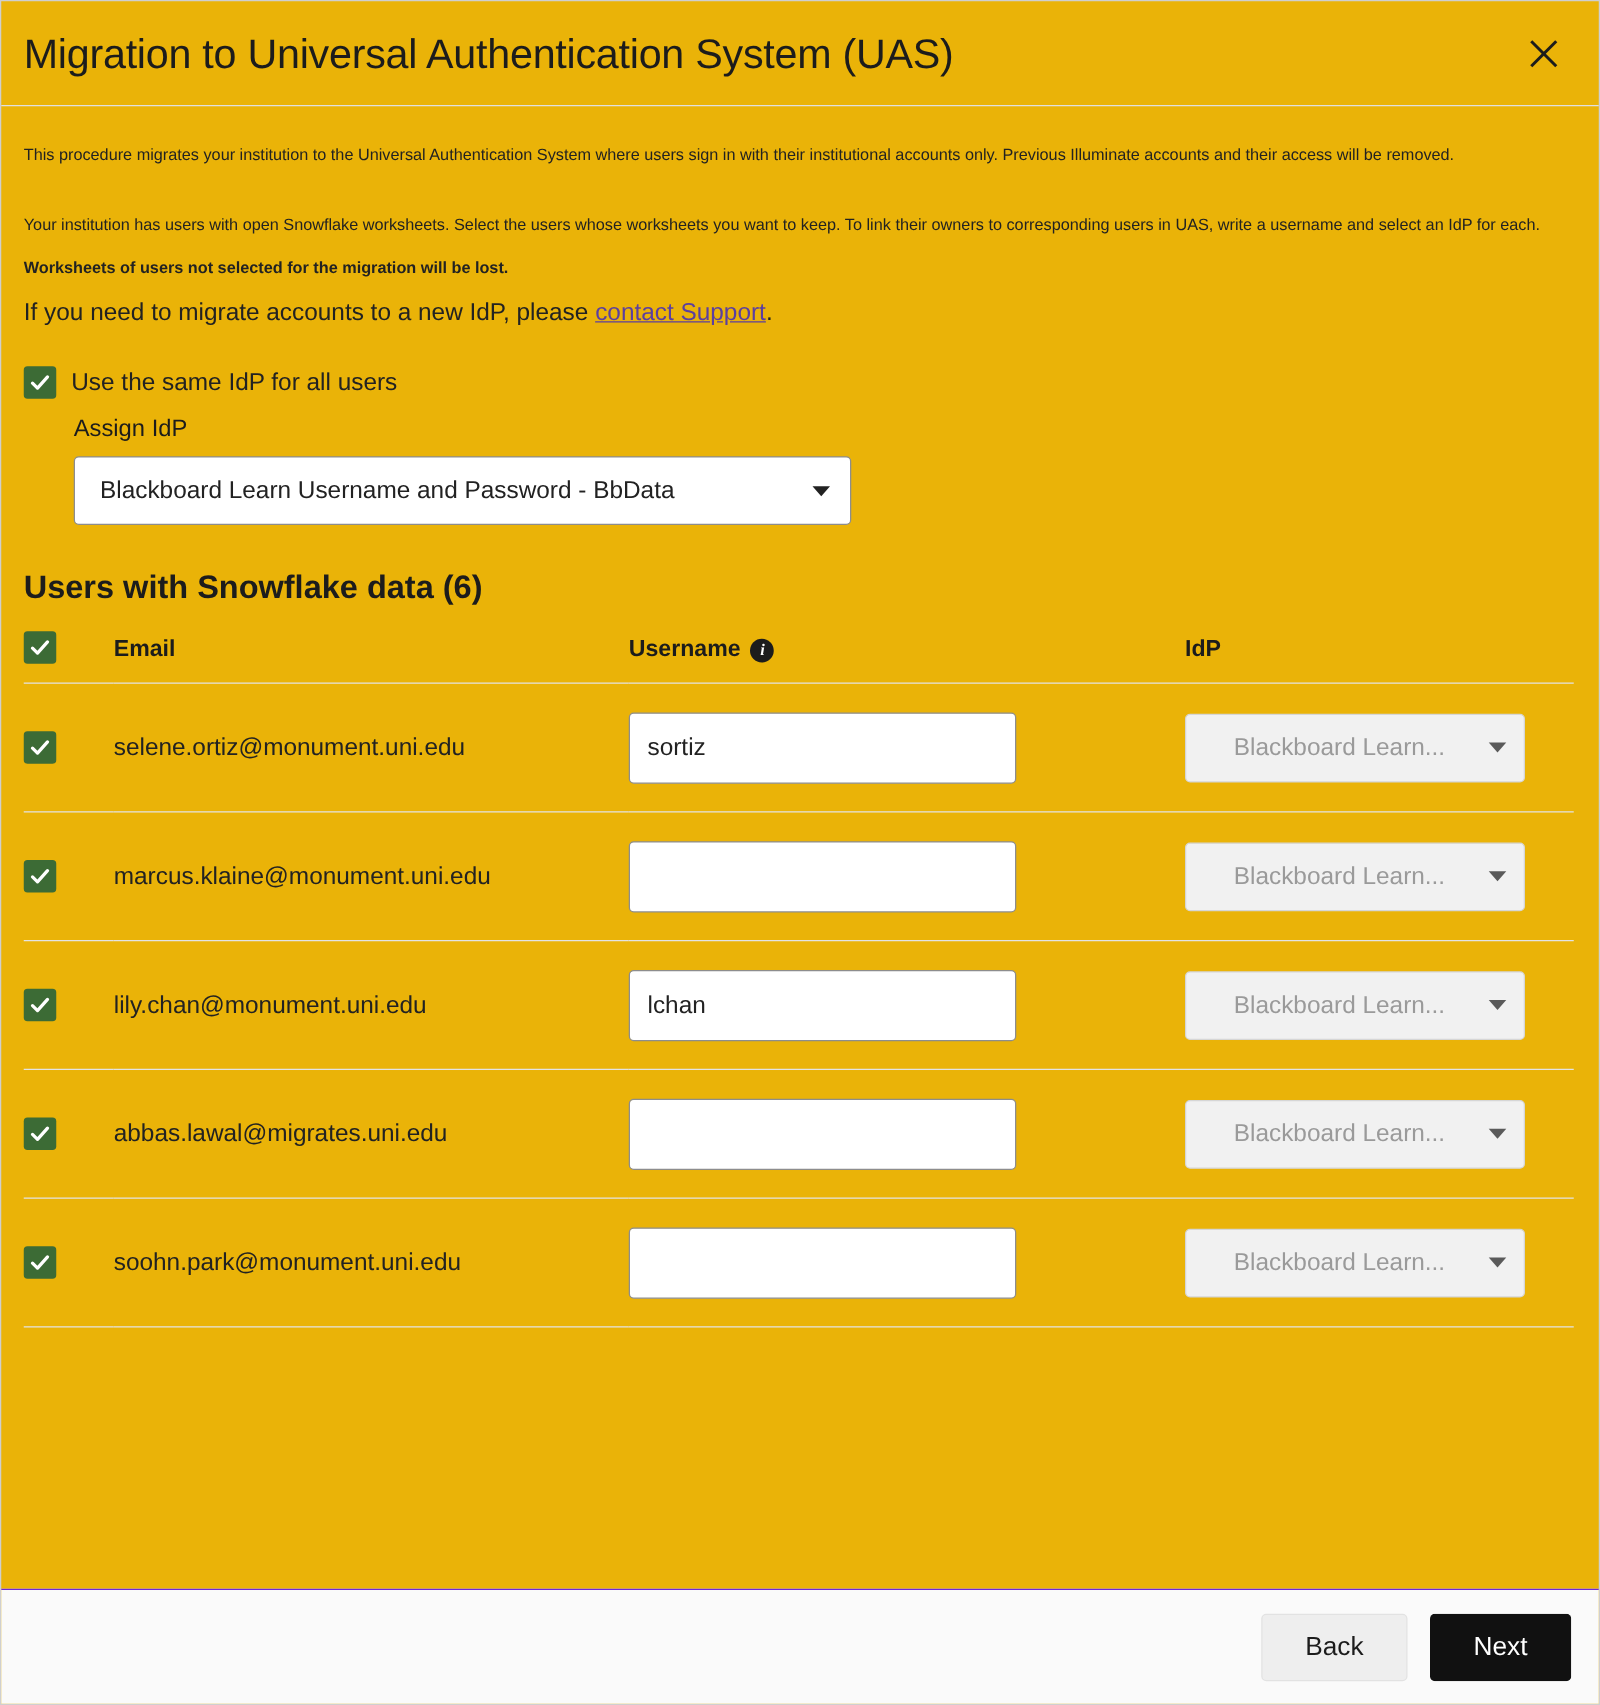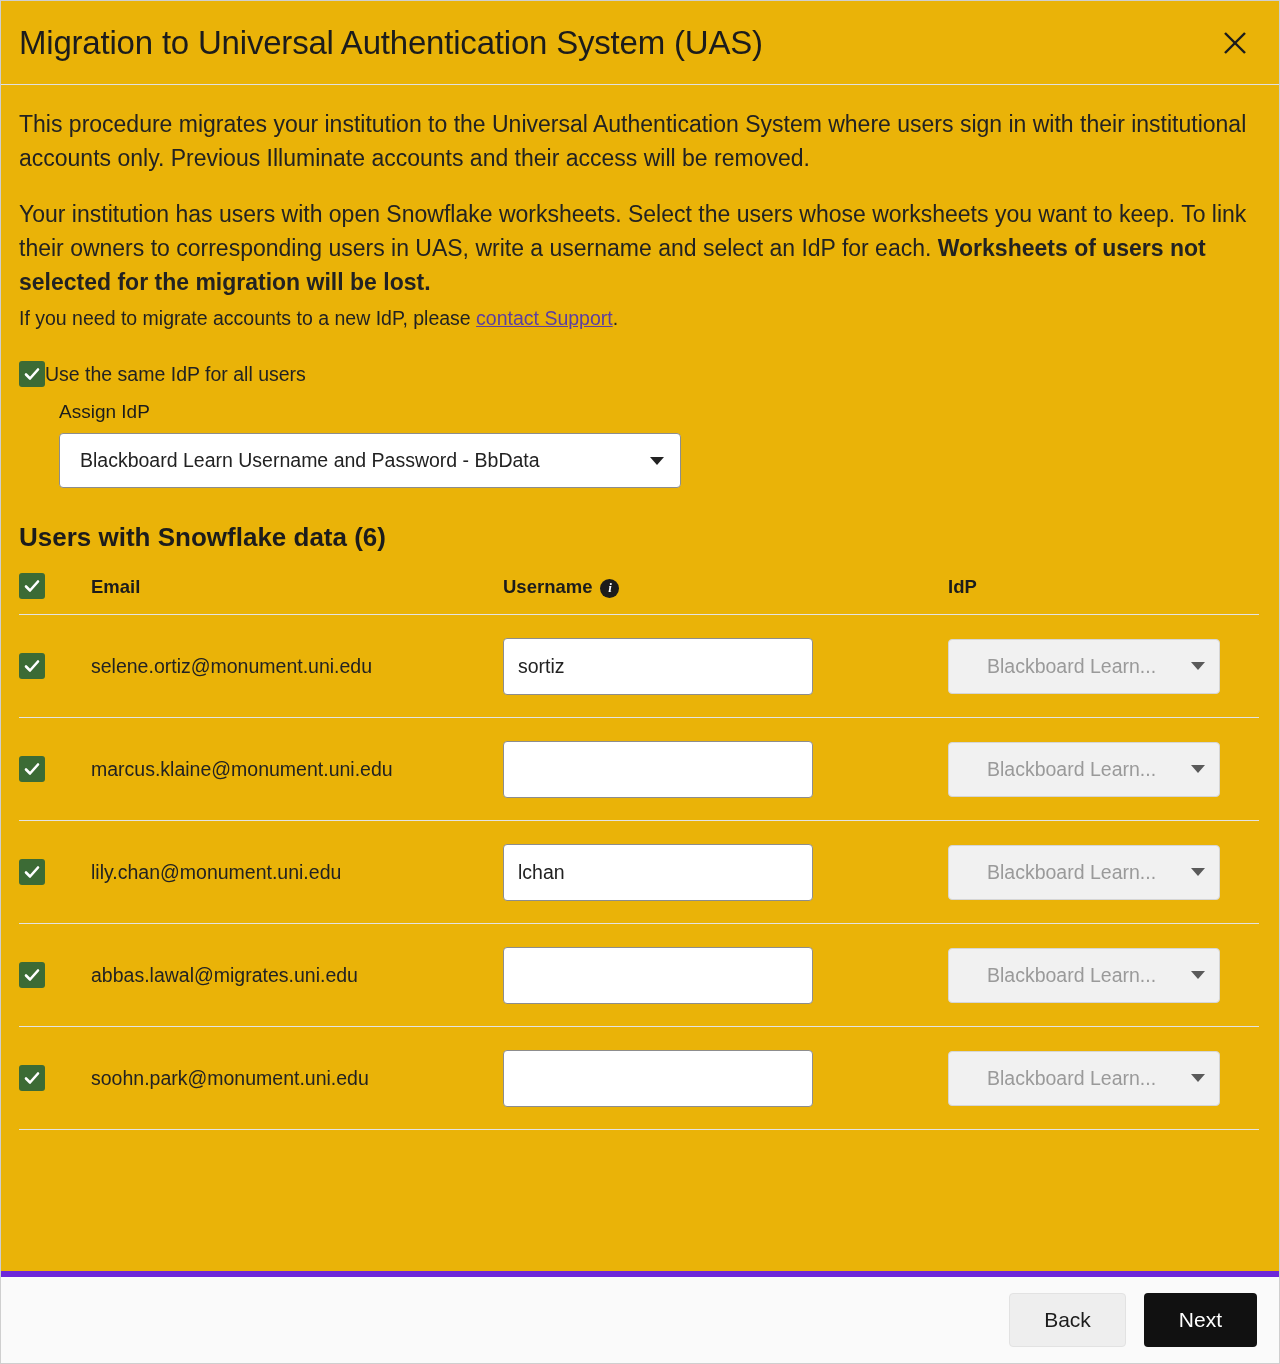--- a/index.html
+++ b/index.html
@@ -47,21 +47,21 @@
   .close-btn svg { display: block; }
 
   
   .dialog-body {
     flex: 1 1 auto;
     padding: 22px 22px 0 18px;
     overflow: hidden;
   }
   p.intro {
     margin: 0 0 22px 0;
-    font-size: 23px;
+    font-size: 13px;
     line-height: 34px;
     color: #222;
   }
   p.intro.second { margin-bottom: 2px; }
   .bold { font-weight: bold; }
   .linkline {
     margin: 0 0 26px 0;
     font-size: 19.5px;
     line-height: 34px;
     color: #222;
@@ -81,20 +81,21 @@
     align-items: center;
     justify-content: center;
     flex: 0 0 26px;
     cursor: pointer;
   }
   .chk svg { display:block; }
 
   .same-idp-row {
     display: flex;
     align-items: center;
+    gap: 12px;
     margin-bottom: 14px;
   }
   .same-idp-label {
     font-size: 19.5px;
     color: #222;
   }
   .assign-label {
     font-size: 19px;
     font-weight: normal;
     color: #1c1c1c;
@@ -211,21 +212,21 @@
     width: 0; height: 0;
     border-left: 7px solid transparent;
     border-right: 7px solid transparent;
     border-top: 8px solid #5a5a5a;
     margin-left: 8px;
   }
 
   
   .dialog-footer {
     flex: 0 0 92px;
-    border-top: 6px solid #6d28d9;
+    border-top: 1px solid #6d28d9;
     background: #fafafa;
     display: flex;
     align-items: center;
     justify-content: flex-end;
     gap: 18px;
     padding: 0 22px;
   }
   .btn {
     font-size: 21px;
     border-radius: 4px;

